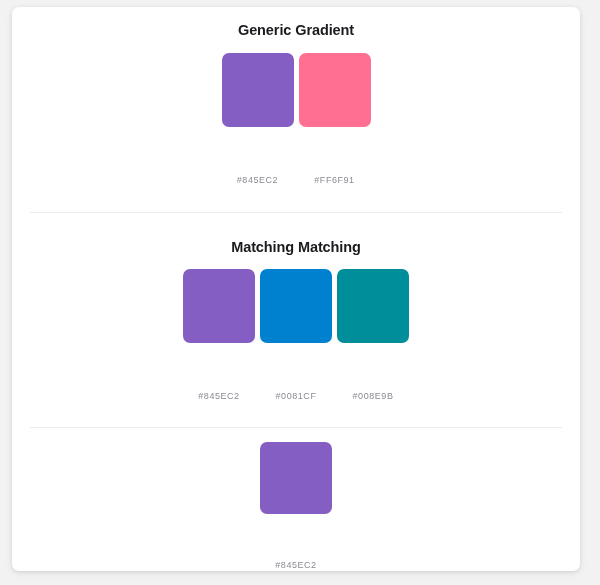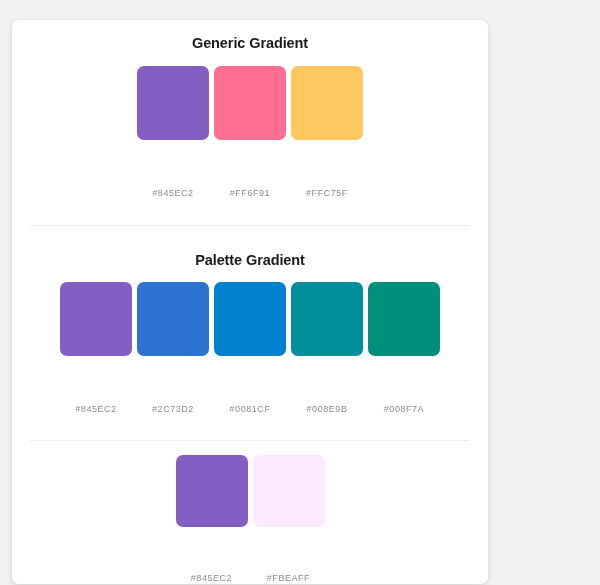--- a/index.html
+++ b/index.html
@@ -14,27 +14,26 @@
   body {
     background: #f2f2f3;
     font-family: "Liberation Sans", sans-serif;
     -webkit-font-smoothing: antialiased;
   }
 
   #palette-card {
     position: absolute;
     left: 12px;
     top: 7px;
-    width: 476px;
+    width: 568px;
     height: 564px;
     background: #ffffff;
     border-radius: 7px;
     box-shadow: 0 1px 4px rgba(0,0,0,0.10), 0 3px 10px rgba(0,0,0,0.05);
     overflow: hidden;
-    margin-top: 13px;
   }
 
   .palette-section {
     position: relative;
     width: 100%;
   }
 
   .section-divider {
     height: 1px;
     background: #ececed;
@@ -104,63 +103,47 @@
     <div class="section-title">Generic Gradient</div>
     <div class="swatch-row" id="row-generic">
         <div class="swatch-cell">
           <div class="swatch-chip" style="background: rgb(132, 94, 194);"></div>
           <div class="swatch-label">#845EC2</div>
         </div>
         <div class="swatch-cell">
           <div class="swatch-chip" style="background: rgb(255, 111, 145);"></div>
           <div class="swatch-label">#FF6F91</div>
         </div>
-        <div class="swatch-cell">
-          <div class="swatch-chip" style="background: rgb(255, 199, 95);"></div>
-          <div class="swatch-label">#FFC75F</div>
-        </div>
       </div>
   </div>
 
   <div class="section-divider"></div>
 
   <div class="palette-section" id="section-matching">
-    <div class="section-title">Palette Gradient</div>
+    <div class="section-title">Matching Matching</div>
     <div class="swatch-row" id="row-matching">
         <div class="swatch-cell">
           <div class="swatch-chip" style="background: rgb(132, 94, 194);"></div>
           <div class="swatch-label">#845EC2</div>
-        </div>
-        <div class="swatch-cell">
-          <div class="swatch-chip" style="background: rgb(44, 115, 210);"></div>
-          <div class="swatch-label">#2C73D2</div>
         </div>
         <div class="swatch-cell">
           <div class="swatch-chip" style="background: rgb(0, 129, 207);"></div>
           <div class="swatch-label">#0081CF</div>
         </div>
         <div class="swatch-cell">
           <div class="swatch-chip" style="background: rgb(0, 142, 155);"></div>
           <div class="swatch-label">#008E9B</div>
-        </div>
-        <div class="swatch-cell">
-          <div class="swatch-chip" style="background: rgb(0, 143, 122);"></div>
-          <div class="swatch-label">#008F7A</div>
         </div>
       </div>
   </div>
 
   <div class="section-divider"></div>
 
   <div class="palette-section" id="section-spot">
     <div class="swatch-row" id="row-spot">
         <div class="swatch-cell">
           <div class="swatch-chip" style="background: rgb(132, 94, 194);"></div>
           <div class="swatch-label">#845EC2</div>
         </div>
-        <div class="swatch-cell">
-          <div class="swatch-chip" style="background: rgb(251, 234, 255);"></div>
-          <div class="swatch-label">#FBEAFF</div>
-        </div>
       </div>
   </div>
 
 </div>
 
 </body></html>

